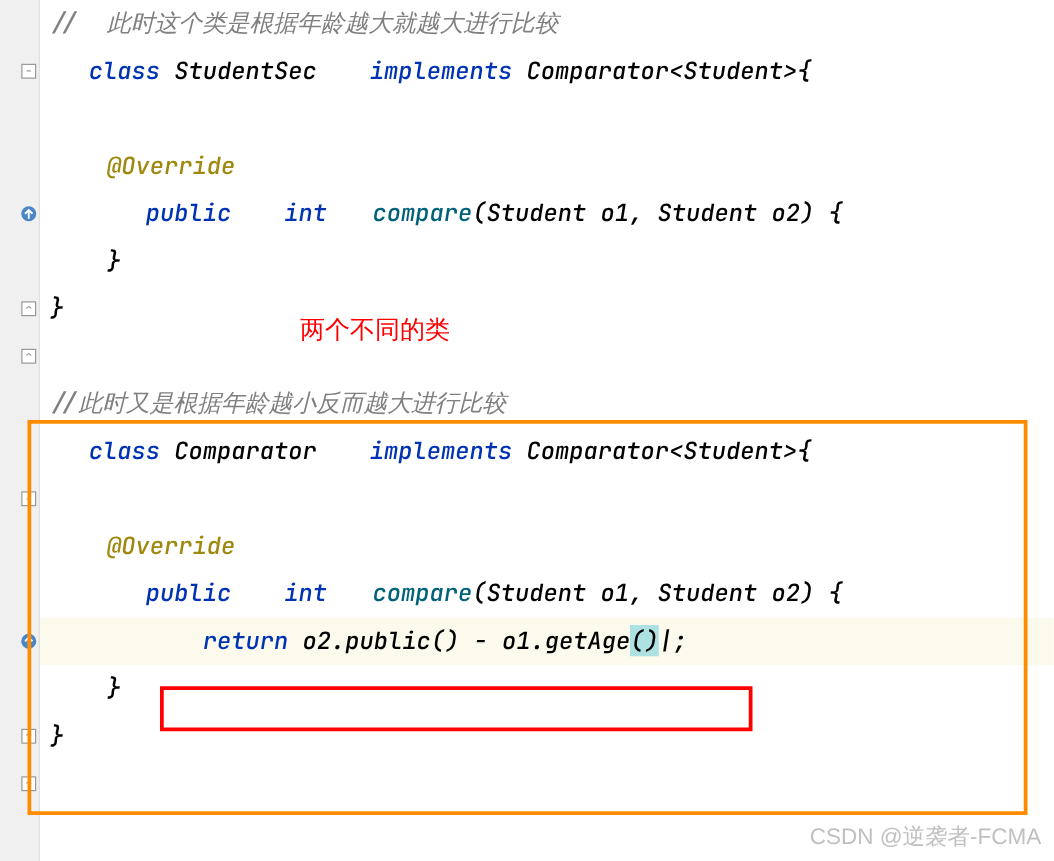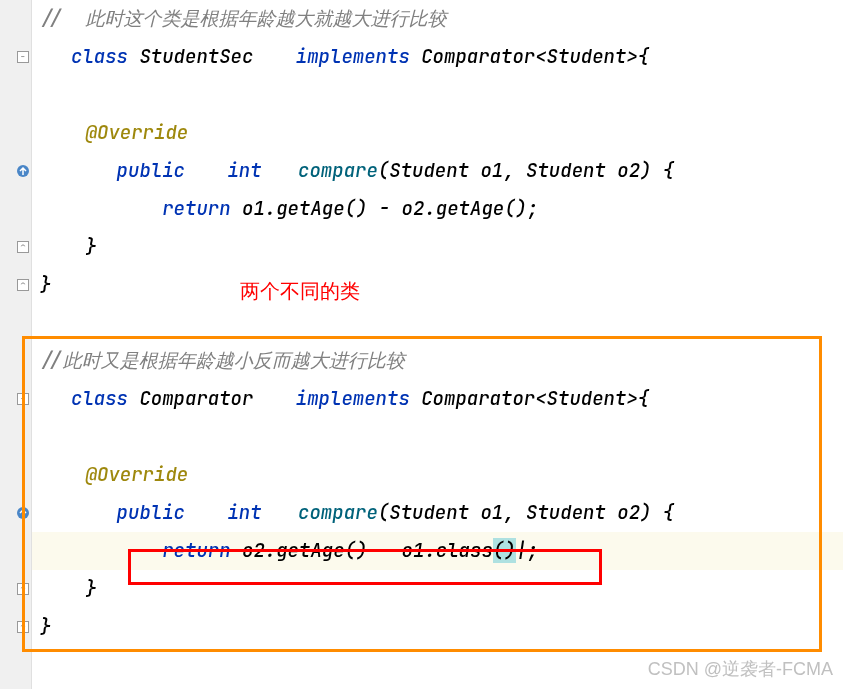--- a/index.html
+++ b/index.html
@@ -137,32 +137,31 @@
       <div class="brace-minus">⌃</div>
     </div>
 </div>
 
 <div class="code-area">
   <div class="line"><span class="comment">//  此时这个类是根据年龄越大就越大进行比较</span></div>
   <div class="line"><span class="keyword">class </span><span class="classname">StudentSec </span><span class="keyword">implements </span><span class="text">Comparator&lt;Student&gt;{</span></div>
   <div class="line"></div>
   <div class="line">    <span class="annotation">@Override</span></div>
   <div class="line">    <span class="keyword">public </span><span class="keyword">int </span><span class="method">compare</span><span class="text">(Student o1, Student o2) {</span></div>
-  <div class="line">        <span class="keyword">return </span><span class="text">o1.getAge() - o2.getAge();</span></div>
   <div class="line">    <span class="text">}</span></div>
   <div class="line"><span class="text">}</span>
-    <span class="red-label" style="left:200px;top:6px;">两个不同的类</span>
+    <span class="red-label" style="left:200px;top:17px;">两个不同的类</span>
   </div>
   <div class="line"></div>
   <div class="line"><span class="comment">//此时又是根据年龄越小反而越大进行比较</span></div>
   <div class="line"><span class="keyword">class </span><span class="classname">Comparator </span><span class="keyword">implements </span><span class="text">Comparator&lt;Student&gt;{</span></div>
   <div class="line"></div>
   <div class="line">    <span class="annotation">@Override</span></div>
   <div class="line">    <span class="keyword">public </span><span class="keyword">int </span><span class="method">compare</span><span class="text">(Student o1, Student o2) {</span></div>
-  <div class="line"><div class="current-line-bg"></div>        <span class="keyword">return </span><span class="text">o2.getAge() - o1.class</span><span class="text cursor-highlight">()</span><span class="text">|</span><span class="text">;</span></div>
+  <div class="line"><div class="current-line-bg"></div>        <span class="keyword">return </span><span class="text">o2.public() - o1.getAge</span><span class="text cursor-highlight">()</span><span class="text">|</span><span class="text">;</span></div>
   <div class="line">    <span class="text">}</span></div>
   <div class="line"><span class="text">}</span></div>
 </div>
 
 <div class="orange-box" style="left:22px;top:336px;width:800px;height:316px;"></div>
 <div class="red-box" style="left:128px;top:549px;width:474px;height:36px;"></div>
 
 <div class="watermark">CSDN @逆袭者-FCMA</div>
 
 </body></html>

